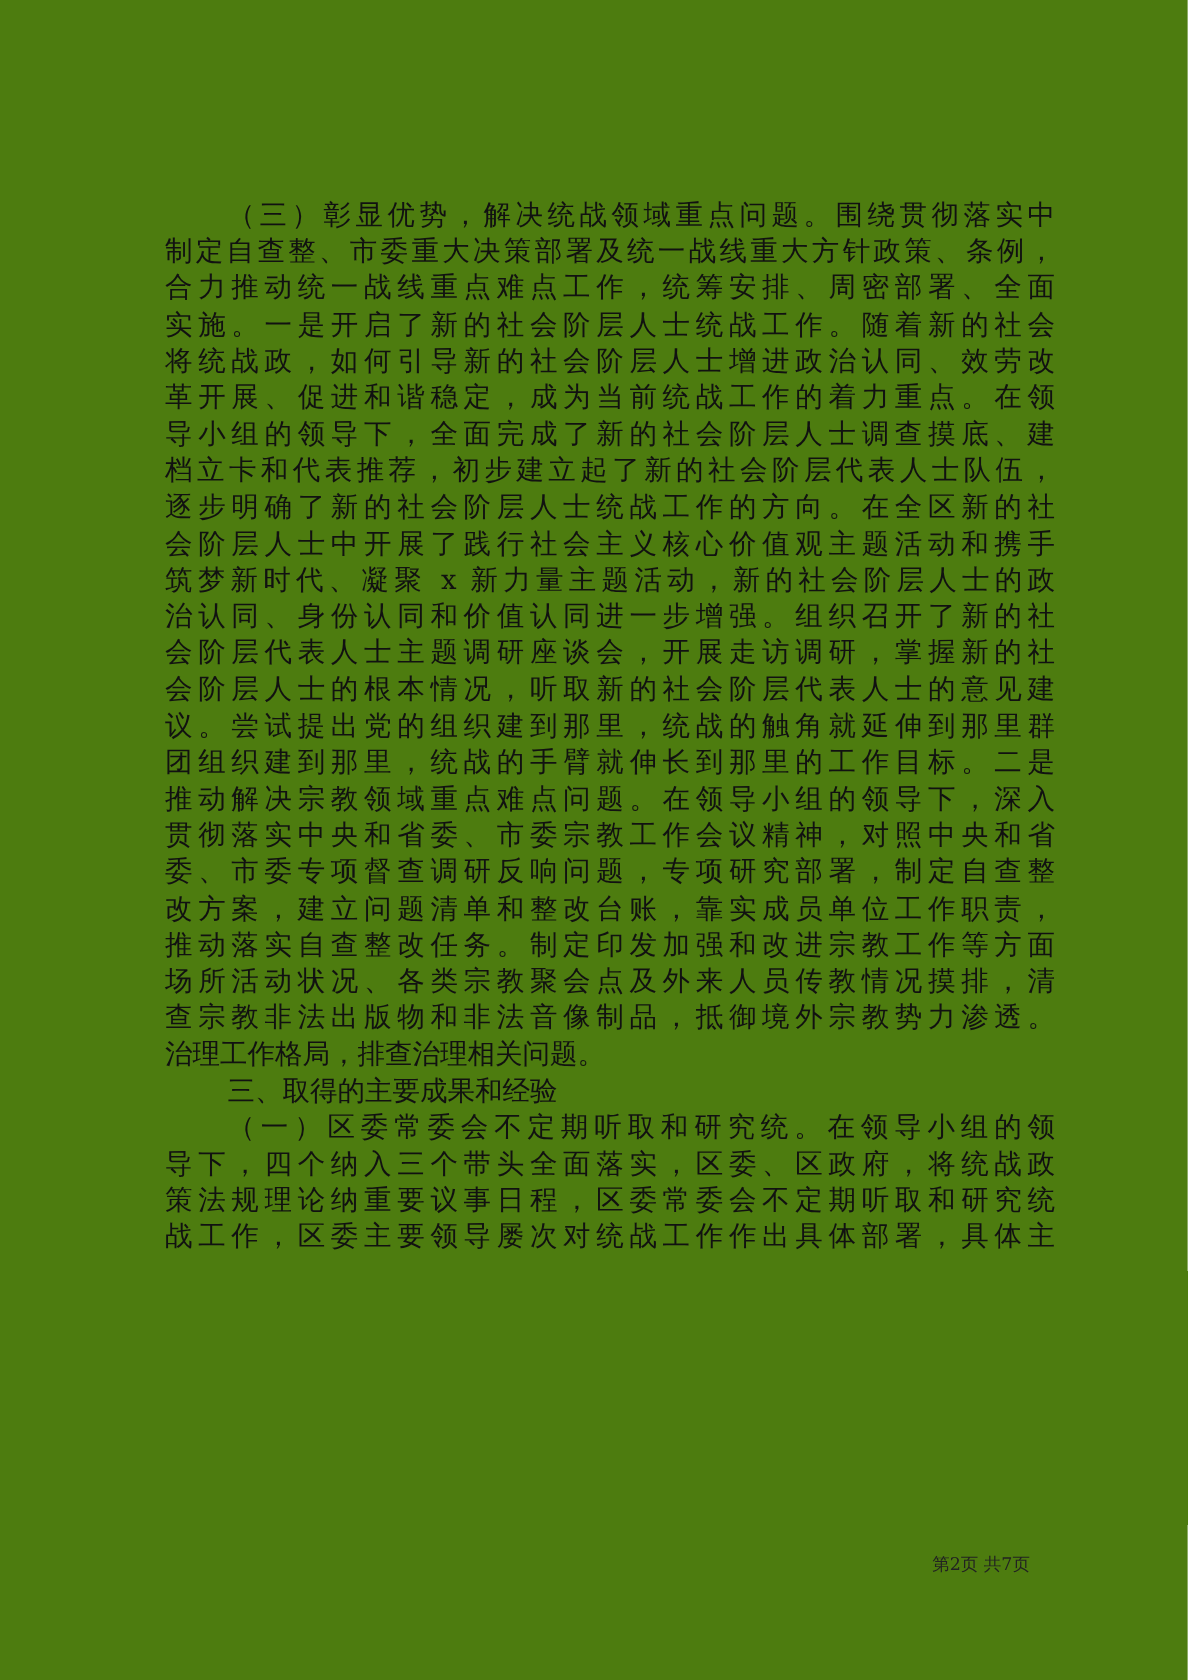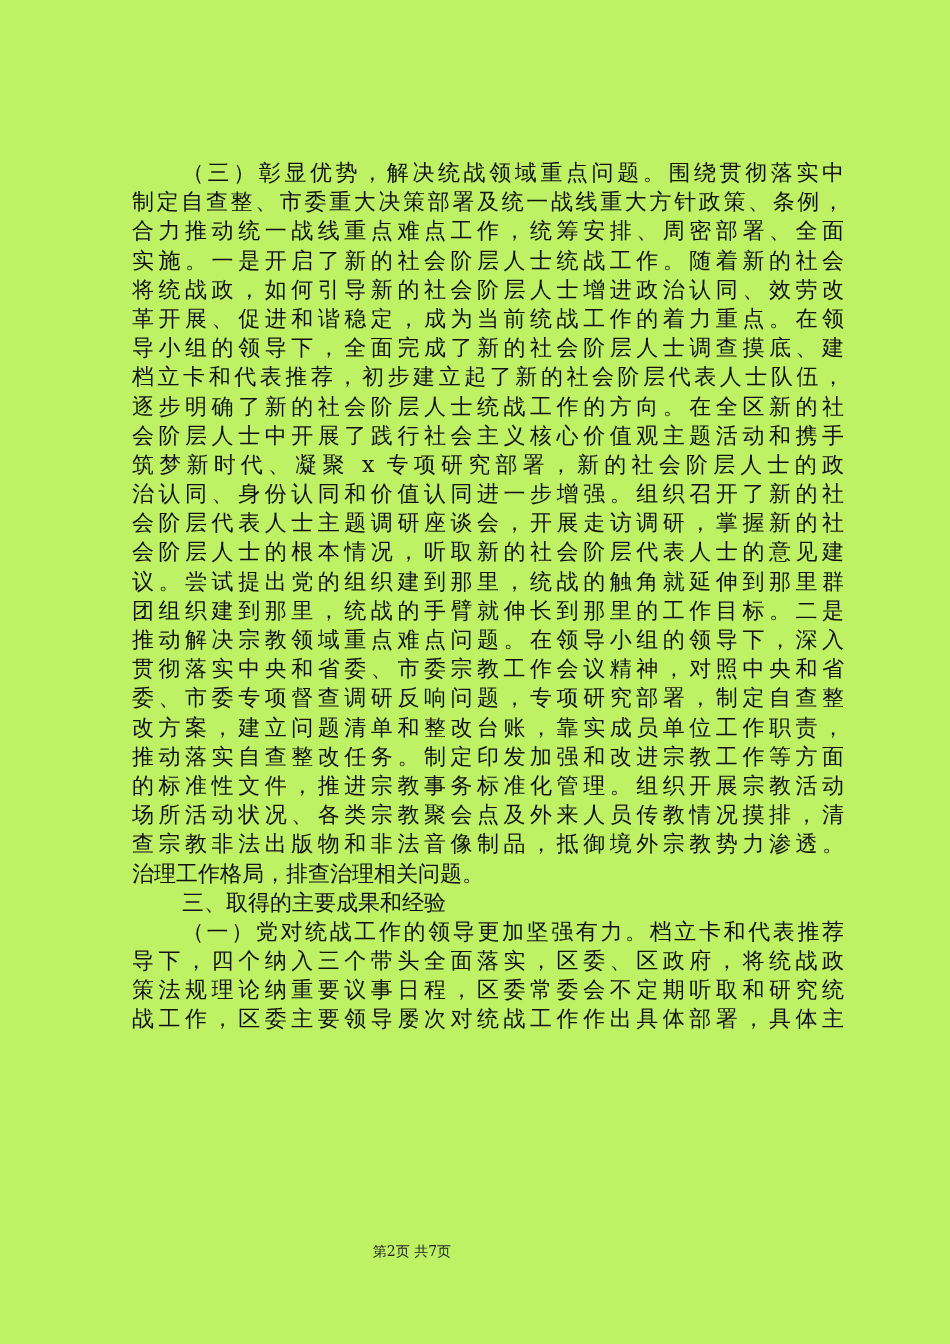--- a/index.html
+++ b/index.html
@@ -1,70 +1,69 @@
 <!DOCTYPE html>
 <html><head>
 <meta charset="utf-8">
 <style>
   html, body { margin: 0; padding: 0; background: #ffffff; }
   body { width: 950px; height: 1344px; position: relative; overflow: hidden; }
-  .page { position: absolute; left: 0; top: 0; width: 950px; height: 1344px; background: #bef264; }
+  .page { position: absolute; left: 0; top: 0; width: 950px; height: 1344px; background: #4d7c0f; }
   .content {
     position: absolute; left: 132px; top: 158px; width: 712px;
     font-family: "DejaVu Serif", "Liberation Serif", serif;
     color: #111;
   }
   .line {
     height: 29.2px; line-height: 29.2px;
     font-size: 22px;
     white-space: nowrap;
     text-align: justify;
     text-align-last: justify;
     overflow: visible;
   }
   .line.last { text-align-last: left; }
   .line.indent { padding-left: 50px; }
   .line.heading { padding-left: 50px; text-align-last: left; }
   .footer {
     position: absolute; left: 0; width: 824px; top: 1243px;
-    text-align: center;
+    text-align: right;
     font-family: "DejaVu Serif", "Liberation Serif", serif;
     font-size: 14px; color: #222;
   }
 </style>
 </head>
 <body>
 
 <div class="page">
   <div class="content" id="content">
       <div class="line indent">（三）彰显优势，解决统战领域重点问题。围绕贯彻落实中</div>
       <div class="line">制定自查整、市委重大决策部署及统一战线重大方针政策、条例，</div>
       <div class="line">合力推动统一战线重点难点工作，统筹安排、周密部署、全面</div>
       <div class="line">实施。一是开启了新的社会阶层人士统战工作。随着新的社会</div>
       <div class="line">将统战政，如何引导新的社会阶层人士增进政治认同、效劳改</div>
       <div class="line">革开展、促进和谐稳定，成为当前统战工作的着力重点。在领</div>
       <div class="line">导小组的领导下，全面完成了新的社会阶层人士调查摸底、建</div>
       <div class="line">档立卡和代表推荐，初步建立起了新的社会阶层代表人士队伍，</div>
       <div class="line">逐步明确了新的社会阶层人士统战工作的方向。在全区新的社</div>
       <div class="line">会阶层人士中开展了践行社会主义核心价值观主题活动和携手</div>
-      <div class="line">筑梦新时代、凝聚 x 专项研究部署，新的社会阶层人士的政</div>
+      <div class="line">筑梦新时代、凝聚 x 新力量主题活动，新的社会阶层人士的政</div>
       <div class="line">治认同、身份认同和价值认同进一步增强。组织召开了新的社</div>
       <div class="line">会阶层代表人士主题调研座谈会，开展走访调研，掌握新的社</div>
       <div class="line">会阶层人士的根本情况，听取新的社会阶层代表人士的意见建</div>
       <div class="line">议。尝试提出党的组织建到那里，统战的触角就延伸到那里群</div>
       <div class="line">团组织建到那里，统战的手臂就伸长到那里的工作目标。二是</div>
       <div class="line">推动解决宗教领域重点难点问题。在领导小组的领导下，深入</div>
       <div class="line">贯彻落实中央和省委、市委宗教工作会议精神，对照中央和省</div>
       <div class="line">委、市委专项督查调研反响问题，专项研究部署，制定自查整</div>
       <div class="line">改方案，建立问题清单和整改台账，靠实成员单位工作职责，</div>
       <div class="line">推动落实自查整改任务。制定印发加强和改进宗教工作等方面</div>
-      <div class="line">的标准性文件，推进宗教事务标准化管理。组织开展宗教活动</div>
       <div class="line">场所活动状况、各类宗教聚会点及外来人员传教情况摸排，清</div>
       <div class="line">查宗教非法出版物和非法音像制品，抵御境外宗教势力渗透。</div>
       <div class="line last">治理工作格局，排查治理相关问题。</div>
       <div class="line heading">三、取得的主要成果和经验</div>
-      <div class="line indent">（一）党对统战工作的领导更加坚强有力。档立卡和代表推荐</div>
+      <div class="line indent">（一）区委常委会不定期听取和研究统。在领导小组的领</div>
       <div class="line">导下，四个纳入三个带头全面落实，区委、区政府，将统战政</div>
       <div class="line">策法规理论纳重要议事日程，区委常委会不定期听取和研究统</div>
       <div class="line">战工作，区委主要领导屡次对统战工作作出具体部署，具体主</div>
     </div>
   <div class="footer">第2页 共7页</div>
 </div>
 
 </body></html>

